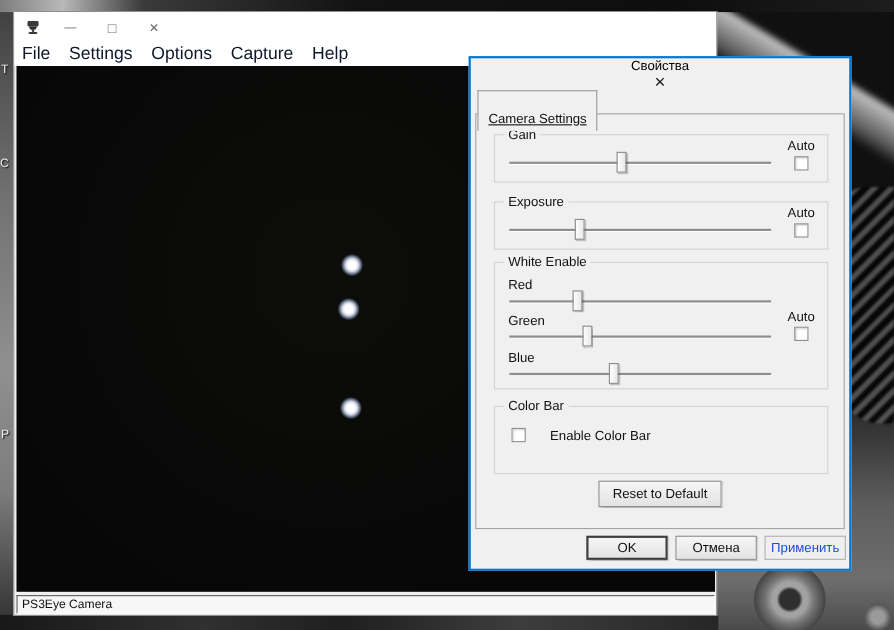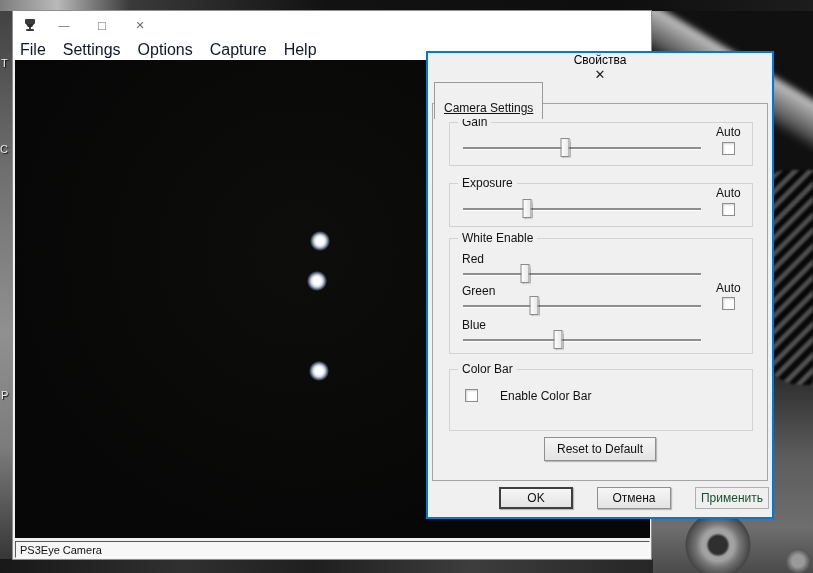--- a/index.html
+++ b/index.html
@@ -72,24 +72,24 @@
   .slider .track { position:absolute; left:0; right:0; top:9px; height:2px; background:#8e8e8e;
     box-shadow:0 1px 0 #fdfdfd; }
   .slider .thumb { position:absolute; top:0; width:9px; height:19px; transform:translateX(-50%);
     background:linear-gradient(90deg,#fdfdfd,#e8e8e8); border:1px solid #8a8a8a;
     box-shadow:1px 1px 1px rgba(0,0,0,.25); }
 
   .btn { display:flex; align-items:center; justify-content:center; font-size:12px; color:#111;
     background:linear-gradient(180deg,#f6f6f6,#e3e3e3); border:1px solid #8f8f8f;
     box-shadow:1px 1px 1px rgba(0,0,0,.22); }
   .reset-btn { position:absolute; left:50%; transform:translateX(-50%); top:333px; width:112px; height:24px; }
-  .dlg-buttons { position:absolute; right:3px; bottom:8px; display:flex; gap:24px;justify-content:space-between; }
+  .dlg-buttons { position:absolute; right:3px; bottom:8px; display:flex; gap:7px;justify-content:space-between; }
   .dlg-buttons .btn { width:74px; height:22px; }
   .btn-default { border:2px solid #3f3f3f; }
-  .btn-disabled { color:#14532d; background:#efefef; border-color:#b0b0b0; box-shadow:none; }
+  .btn-disabled { color:#1d4ed8; background:#efefef; border-color:#b0b0b0; box-shadow:none; }
 </style>
 </head>
 <body>
 
 <div class="wp wp-right"></div>
 <div class="wp wp-streak"></div>
 <div class="wp wp-left"></div>
 <div class="wp wp-top"></div>
 <div class="wp wp-bottom"></div>
 <span class="desk-label" style="left:1px; top:57px;">T</span>

